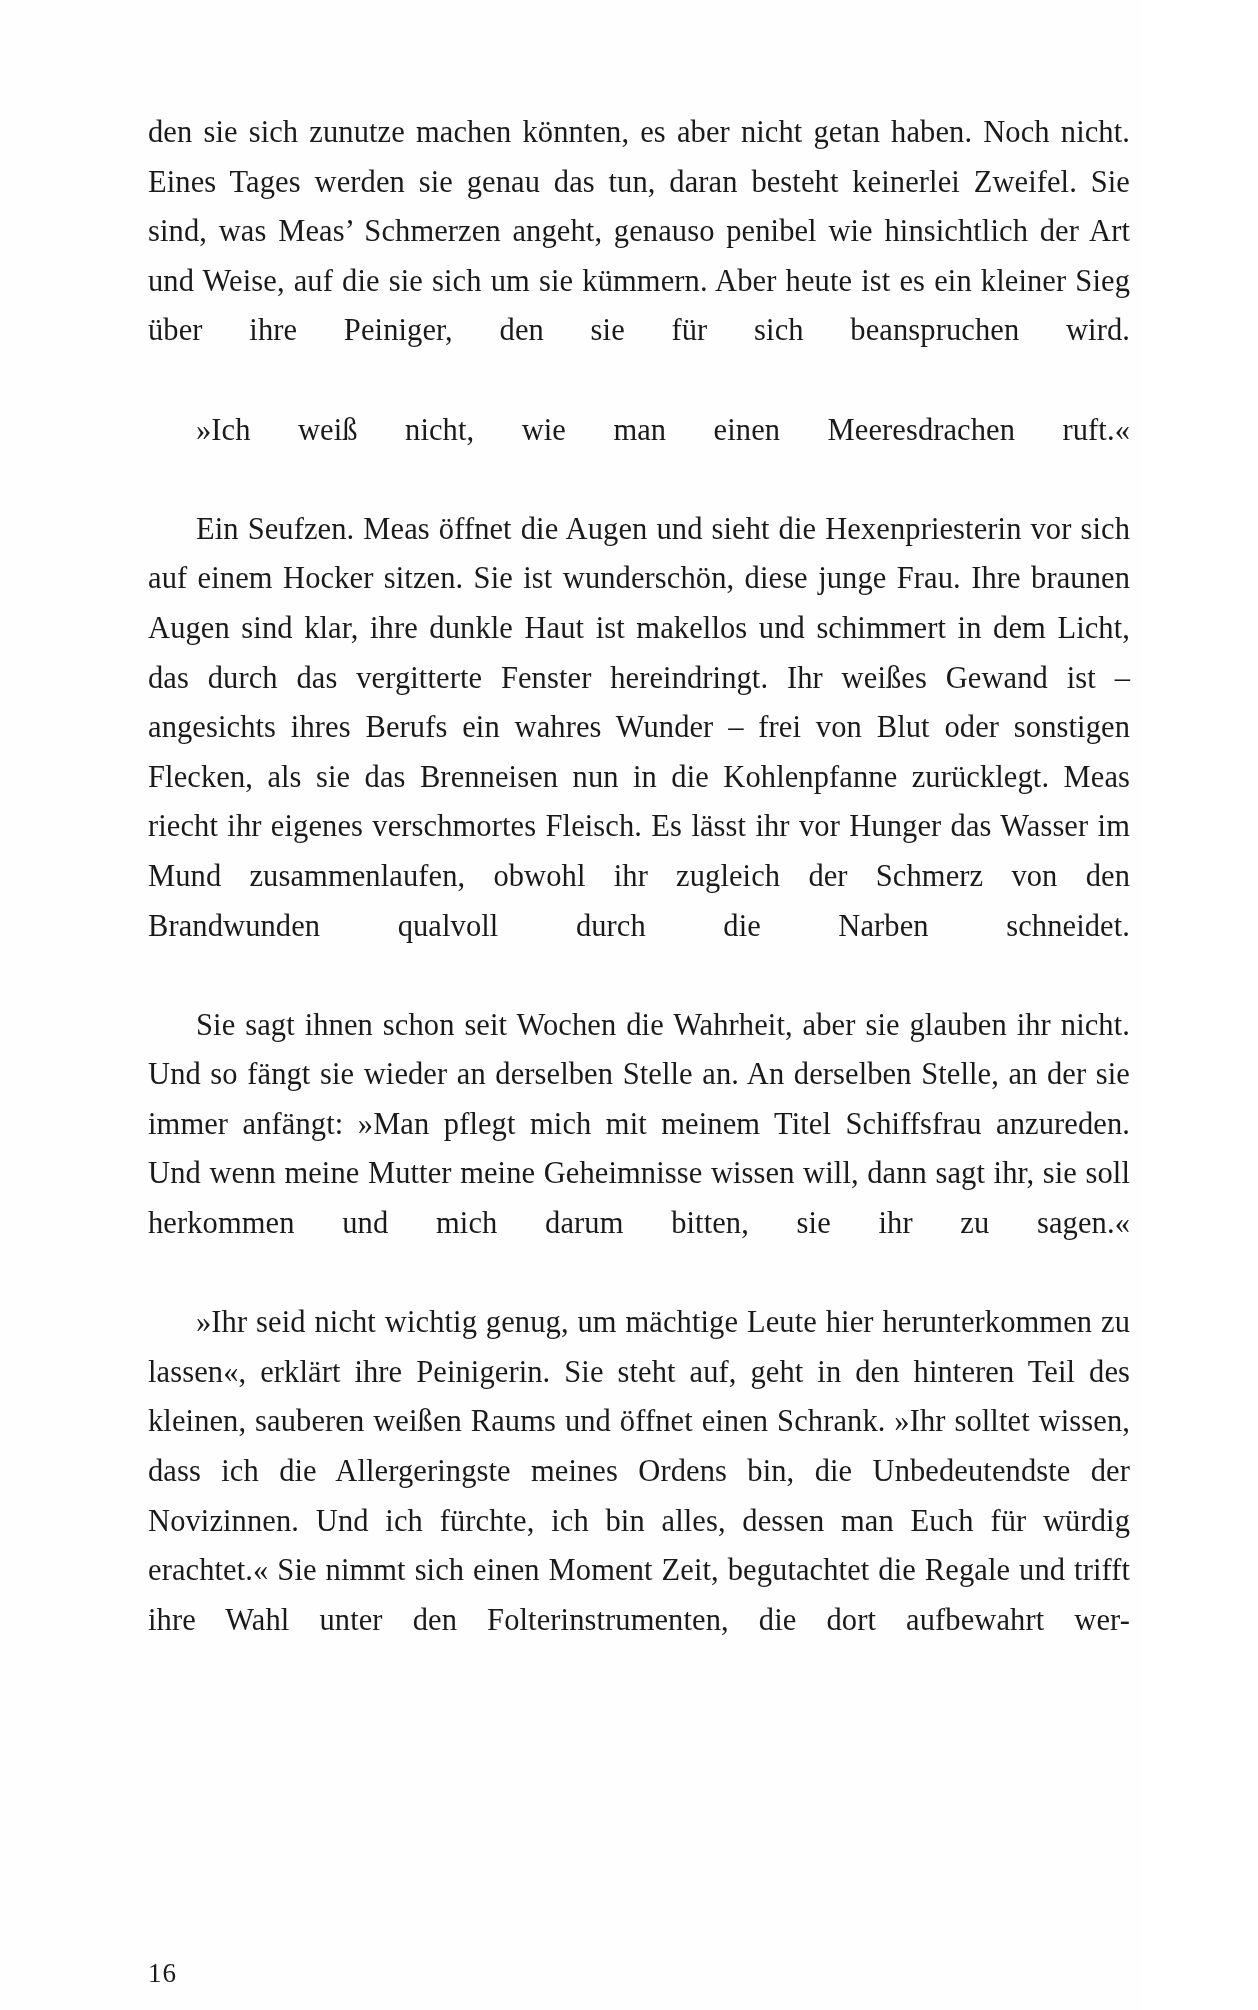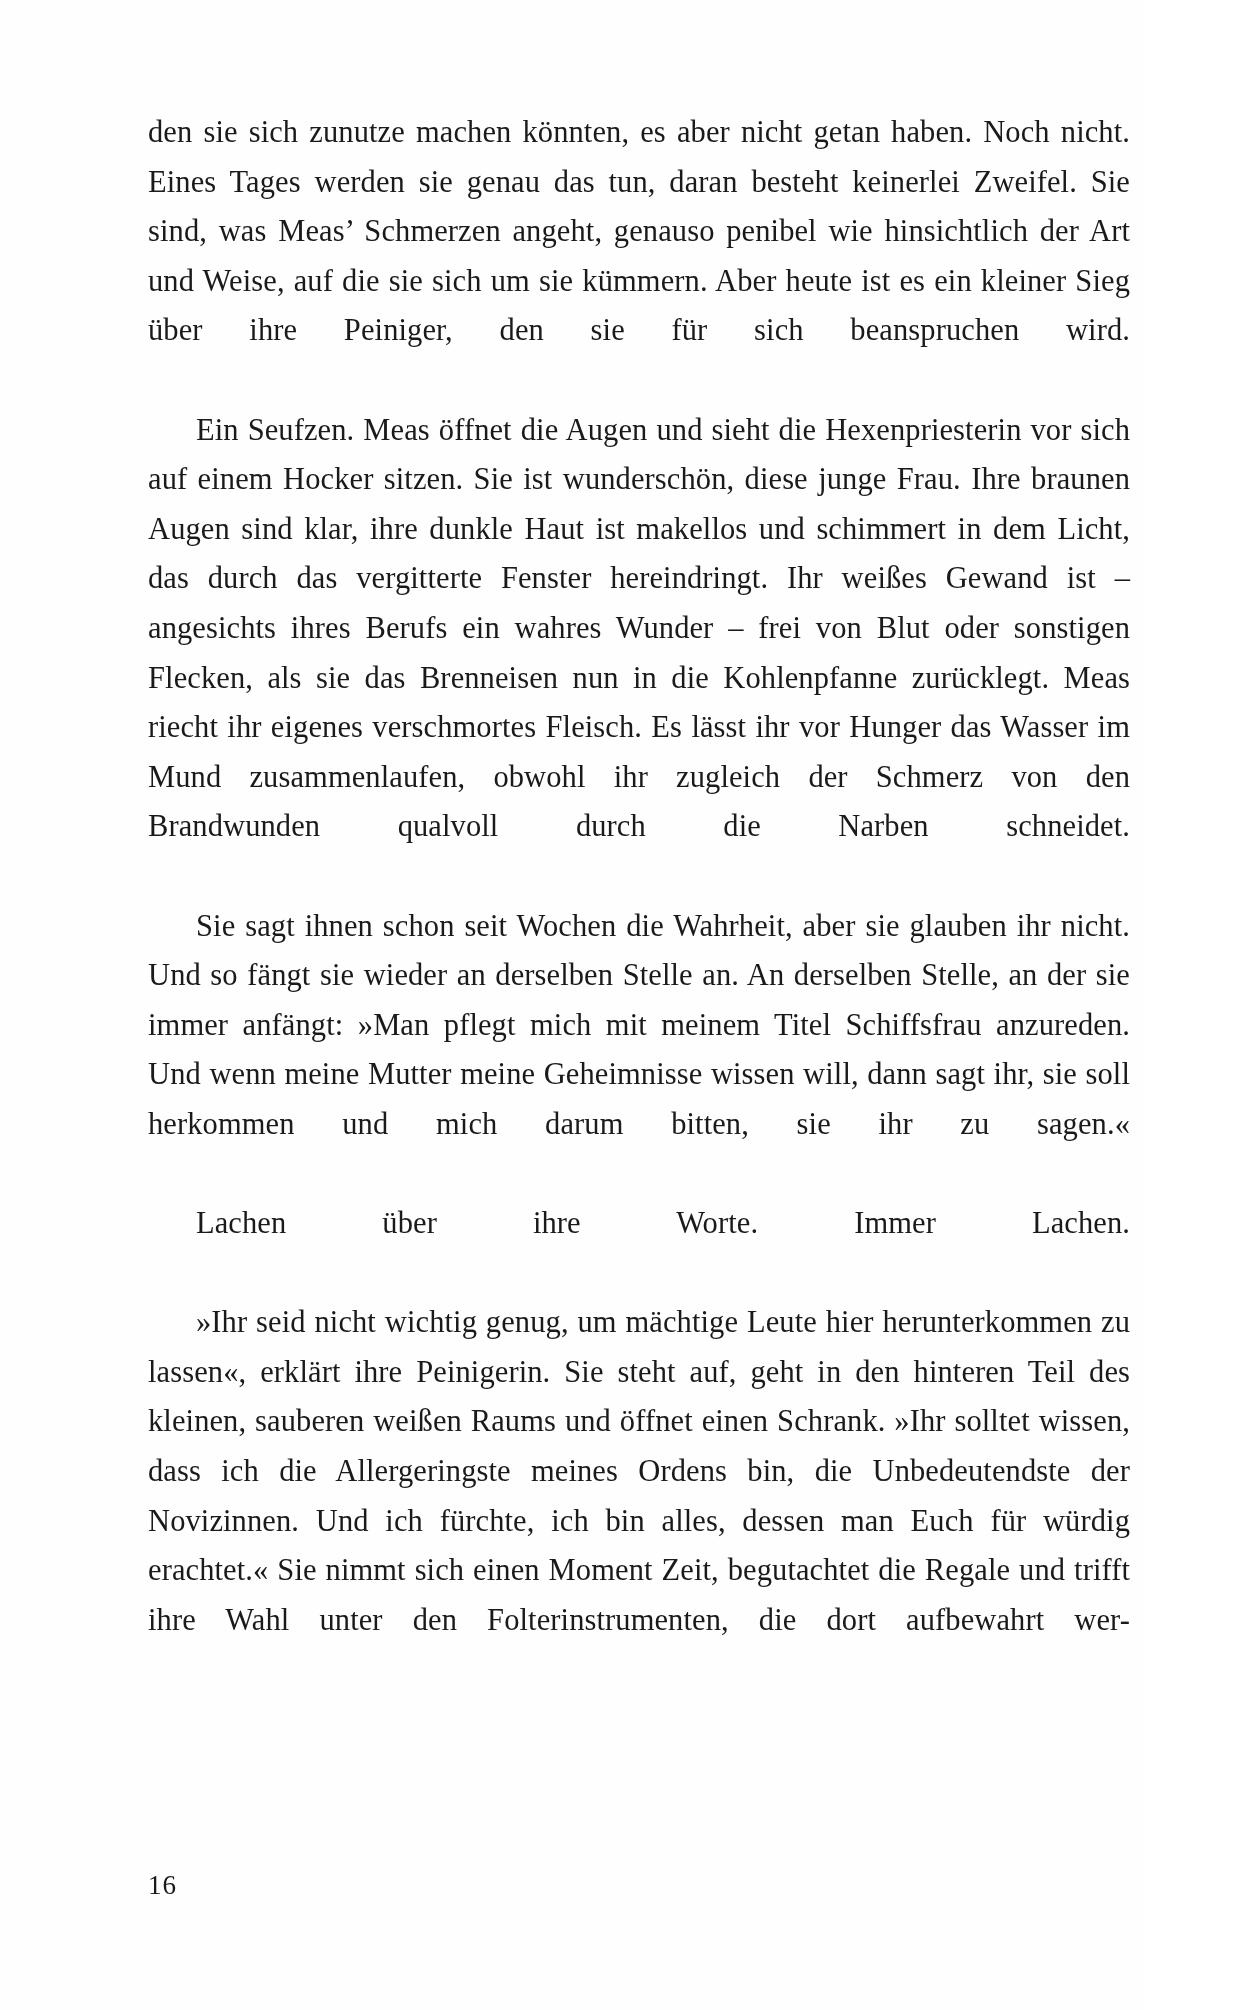--- a/index.html
+++ b/index.html
@@ -57,45 +57,45 @@
   
   #text-block p::after {
     content: "";
     display: inline-block;
     width: 100%;
   }
 
   #folio {
     position: absolute;
     left: 148px;
-    top: 1872px;
+    top: 1960px;
     font-size: 27px;
     line-height: 1;
     font-variant-numeric: oldstyle-nums;
     letter-spacing: 1px;
     color: #1a1a1a;
   }
 </style>
 </head>
 <body>
 
 <div id="page">
 
   <div id="text-block">
 
     <p class="cont">den sie sich zunutze machen könnten, es aber nicht getan haben. Noch nicht. Eines Tages werden sie genau das tun, daran besteht keinerlei Zweifel. Sie sind, was Meas’ Schmerzen angeht, genauso penibel wie hinsichtlich der Art und Weise, auf die sie sich um sie kümmern. Aber heute ist es ein kleiner Sieg über ihre Peiniger, den sie für sich beanspruchen wird.</p>
 
+    <p class="indent">»Ich weiß nicht, wie man einen Meeresdrachen ruft.«</p>
 
     <p class="indent">Ein Seufzen. Meas öffnet die Augen und sieht die Hexenpriesterin vor sich auf einem Hocker sitzen. Sie ist wunderschön, diese junge Frau. Ihre braunen Augen sind klar, ihre dunkle Haut ist makellos und schimmert in dem Licht, das durch das vergitterte Fenster hereindringt. Ihr weißes Gewand ist – angesichts ihres Berufs ein wahres Wunder – frei von Blut oder sonstigen Flecken, als sie das Brenneisen nun in die Kohlenpfanne zurücklegt. Meas riecht ihr eigenes verschmortes Fleisch. Es lässt ihr vor Hunger das Wasser im Mund zusammenlaufen, obwohl ihr zugleich der Schmerz von den Brandwunden qualvoll durch die Narben schneidet.</p>
 
 
 
     <p class="indent">Sie sagt ihnen schon seit Wochen die Wahrheit, aber sie glauben ihr nicht. Und so fängt sie wieder an derselben Stelle an. An derselben Stelle, an der sie immer anfängt: »Man pflegt mich mit meinem Titel Schiffsfrau anzureden. Und wenn meine Mutter meine Geheimnisse wissen will, dann sagt ihr, sie soll herkommen und mich darum bitten, sie ihr zu sagen.«</p>
 
-    <p class="indent">Lachen über ihre Worte. Immer Lachen.</p>
 
     <p class="indent">»Ihr seid nicht wichtig genug, um mächtige Leute hier herunterkommen zu lassen«, erklärt ihre Peinigerin. Sie steht auf, geht in den hinteren Teil des kleinen, sauberen weißen Raums und öffnet einen Schrank. »Ihr solltet wissen, dass ich die Allergeringste meines Ordens bin, die Unbedeutendste der Novizinnen. Und ich fürchte, ich bin alles, dessen man Euch für würdig erachtet.« Sie nimmt sich einen Moment Zeit, begutachtet die Regale und trifft ihre Wahl unter den Folterinstrumenten, die dort aufbewahrt wer-</p>
 
   </div>
 
   <div id="folio">16</div>
 
 </div>
 
 </body></html>

